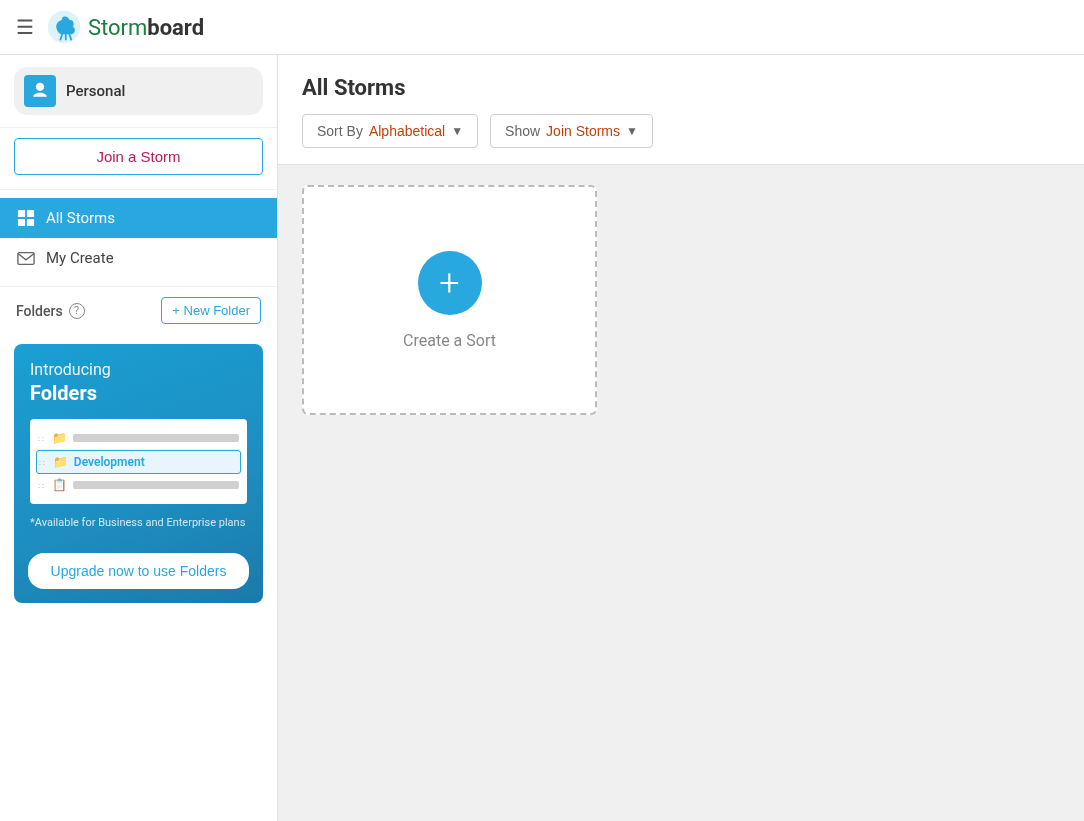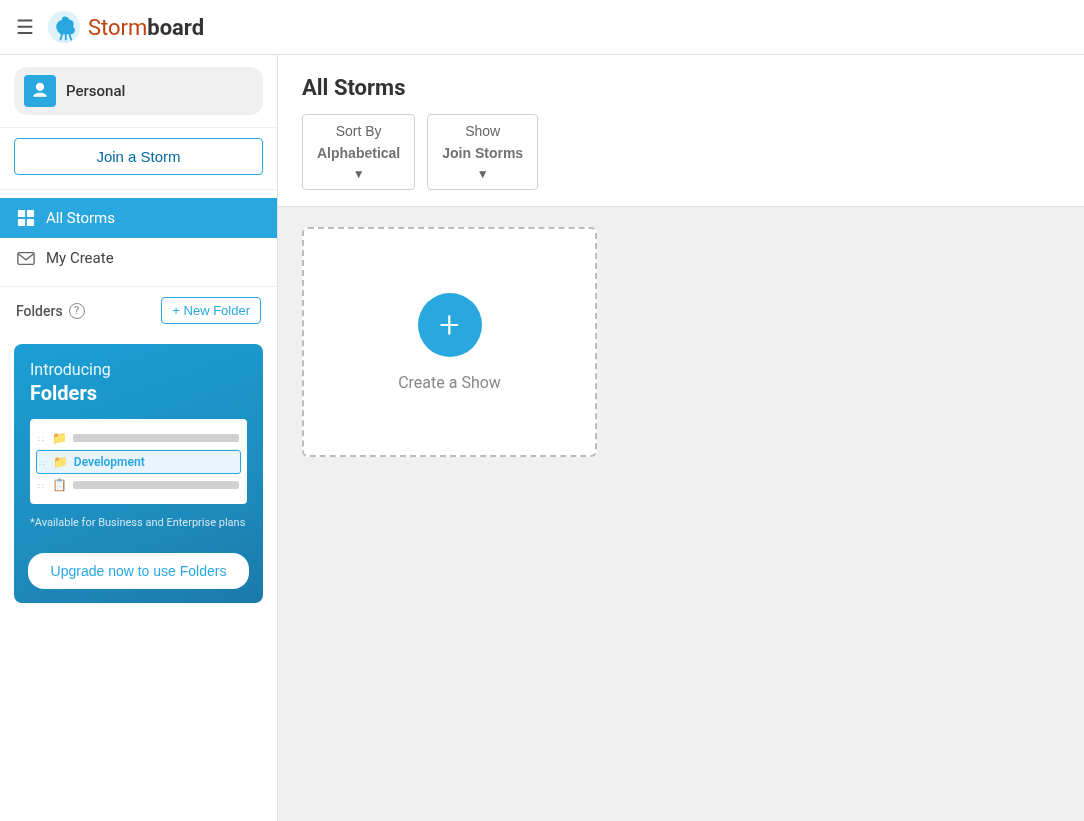--- a/index.html
+++ b/index.html
@@ -28,21 +28,21 @@
     }
     .logo-icon {
       width: 36px;
       height: 36px;
     }
     .logo-text {
       font-size: 22px;
       font-weight: 400;
       color: #333;
     }
-    .logo-text span.storm { color: #c2410c; }
+    .logo-text span.storm { color: #15803d; }
 
     
     .main-layout {
       display: flex;
       flex: 1;
       overflow: hidden;
     }
 
     
     .sidebar {
@@ -86,21 +86,21 @@
 
     .join-storm-section {
       padding: 10px 14px 14px;
       border-bottom: 1px solid #f0f0f0;
     }
     .join-storm-btn {
       width: 100%;
       padding: 9px;
       border: 1.5px solid #29a8e0;
       background: #fff;
-      color: #0369a1;
+      color: #be185d;
       border-radius: 4px;
       font-size: 15px;
       cursor: pointer;
       font-weight: 500;
     }
 
     .nav-items {
       padding: 8px 0;
     }
     .nav-item {
@@ -273,24 +273,23 @@
       display: flex;
       align-items: center;
       gap: 6px;
       padding: 8px 14px;
       border: 1.5px solid #d0d0d0;
       background: #fff;
       border-radius: 4px;
       font-size: 14px;
       color: #444;
       cursor: pointer;
-      flex-direction: column;
     }
     .filter-btn .label-normal { font-weight: 400; color: #666; }
-    .filter-btn .label-bold { font-weight: 700; color: #737373; }
+    .filter-btn .label-bold { font-weight: 400; color: #c2410c; }
     .filter-btn .chevron { color: #666; font-size: 12px; }
 
     .content-body {
       padding: 20px 24px;
     }
 
     
     .create-storm-card {
       width: 295px;
       height: 230px;
@@ -430,18 +429,18 @@
           <span class="label-normal">Show</span>
           <span class="label-bold">Join Storms</span>
           <span class="chevron">▼</span>
         </button>
       </div>
     </div>
 
     <div class="content-body">
       <div class="create-storm-card">
         <div class="create-plus-btn">+</div>
-        <span class="create-storm-label">Create a Show</span>
+        <span class="create-storm-label">Create a Sort</span>
       </div>
     </div>
   </main>
 
 </div>
 
 </body></html>

